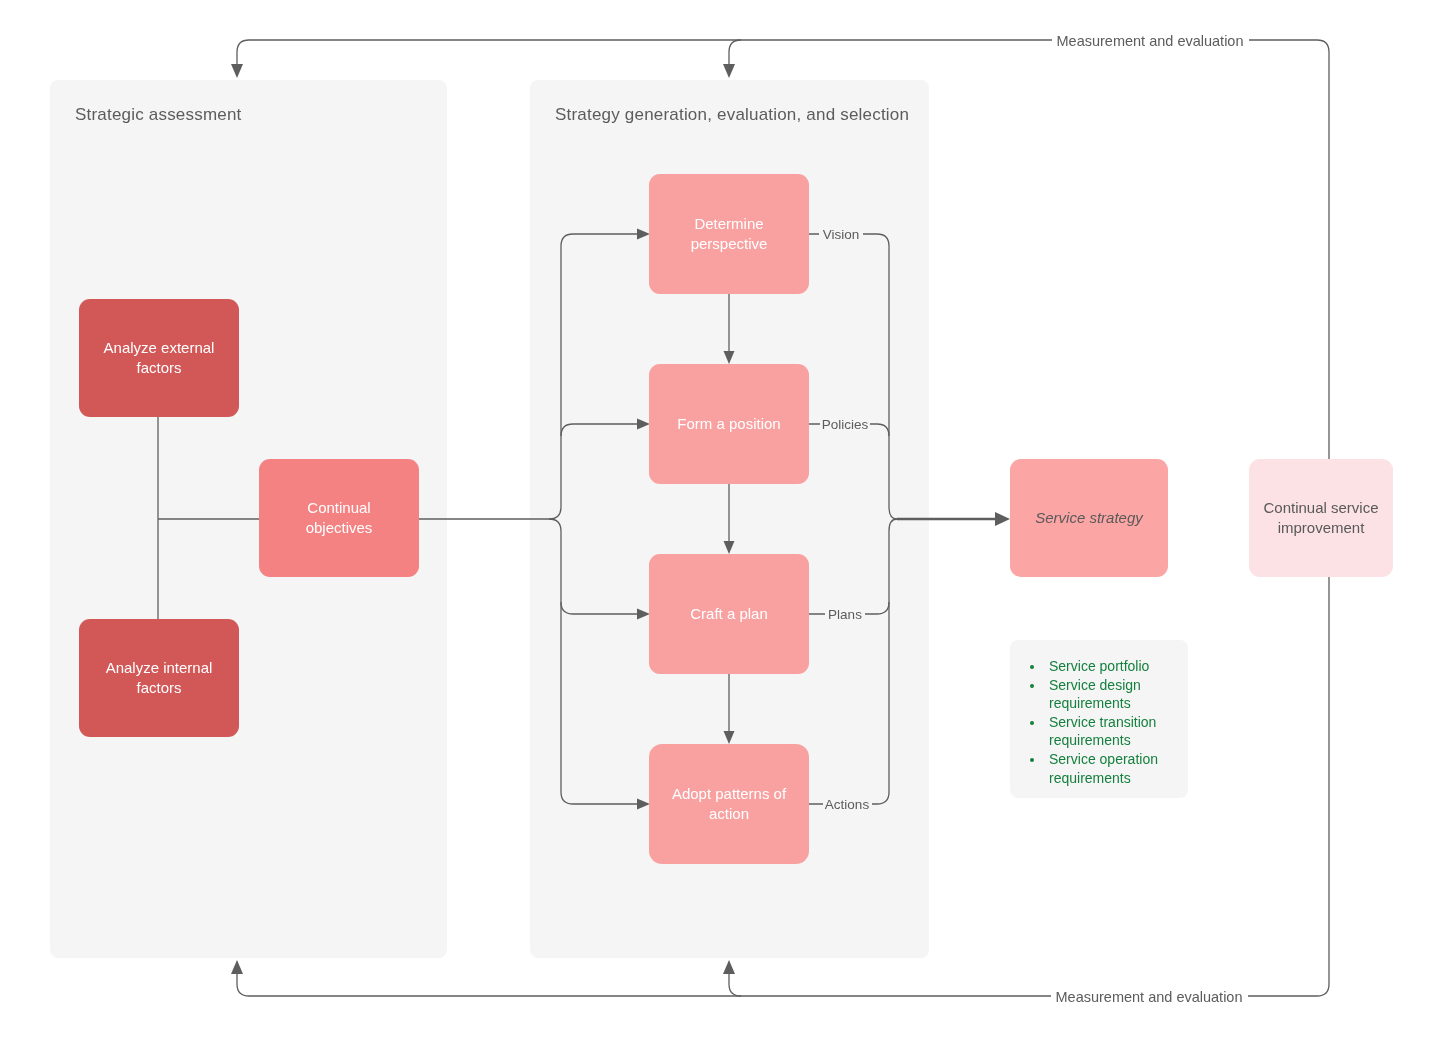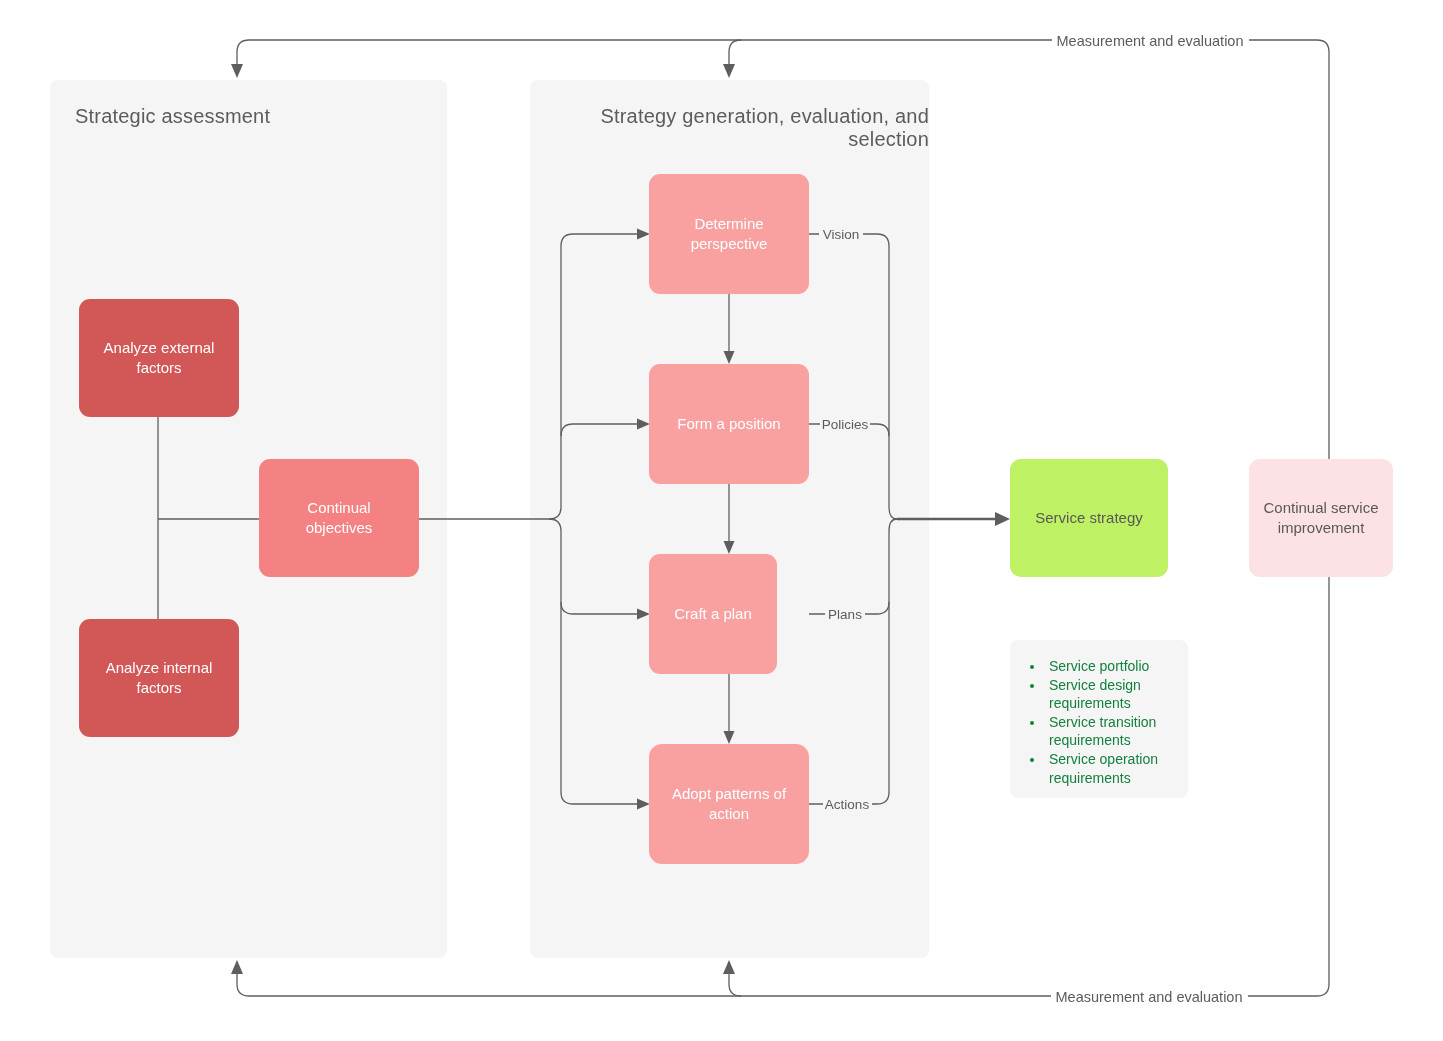--- a/index.html
+++ b/index.html
@@ -9,21 +9,21 @@
   .phase-container {
     position: absolute;
     background: #f5f5f6;
     border-radius: 8px;
     z-index: 0;
   }
   .phase-title {
     position: absolute;
     top: 25px;
     left: 25px;
-    font-size: 20px;
+    font-size: 17px;
     color: #5c5c5c;
     letter-spacing: 0.2px;
     text-align: right;
   }
 
   #connector-layer {
     position: absolute;
     top: 0; left: 0;
     z-index: 1;
   }
@@ -37,21 +37,21 @@
     text-align: center;
     font-size: 15px;
     line-height: 1.35;
     color: #ffffff;
     padding: 0 14px;
     z-index: 2;
   }
   .node-dark-red   { background: #d25757; }
   .node-salmon     { background: #f58282; }
   .node-pink       { background: #f9a1a1; }
-  .node-light-pink { background: #bef264; color: #595959; }
+  .node-light-pink { background: #fca5a5; color: #595959; font-style: italic; }
   .node-pale-pink  { background: #fce2e4; color: #595959; }
 
   #outputs-box {
     position: absolute;
     left: 1010px; top: 640px;
     width: 178px; height: 158px;
     background: #f5f5f6;
     border-radius: 8px;
     z-index: 2;
     padding: 17px 10px 0 14px;
@@ -170,21 +170,21 @@
   </div>
 
   <div class="node node-pink" style="left:649px; top:174px; width:160px; height:120px;">
     <span>Determine perspective</span>
   </div>
 
   <div class="node node-pink" style="left:649px; top:364px; width:160px; height:120px;">
     <span>Form a position</span>
   </div>
 
-  <div class="node node-pink" style="left:649px; top:554px; width:128px; height:120px;">
+  <div class="node node-pink" style="left:649px; top:554px; width:160px; height:120px;">
     <span>Craft a plan</span>
   </div>
 
   <div class="node node-pink" style="left:649px; top:744px; width:160px; height:120px;border-radius:13px;">
     <span>Adopt patterns of action</span>
   </div>
 
   <div class="node node-light-pink" style="left:1010px; top:459px; width:158px; height:118px;">
     <span>Service strategy</span>
   </div>

